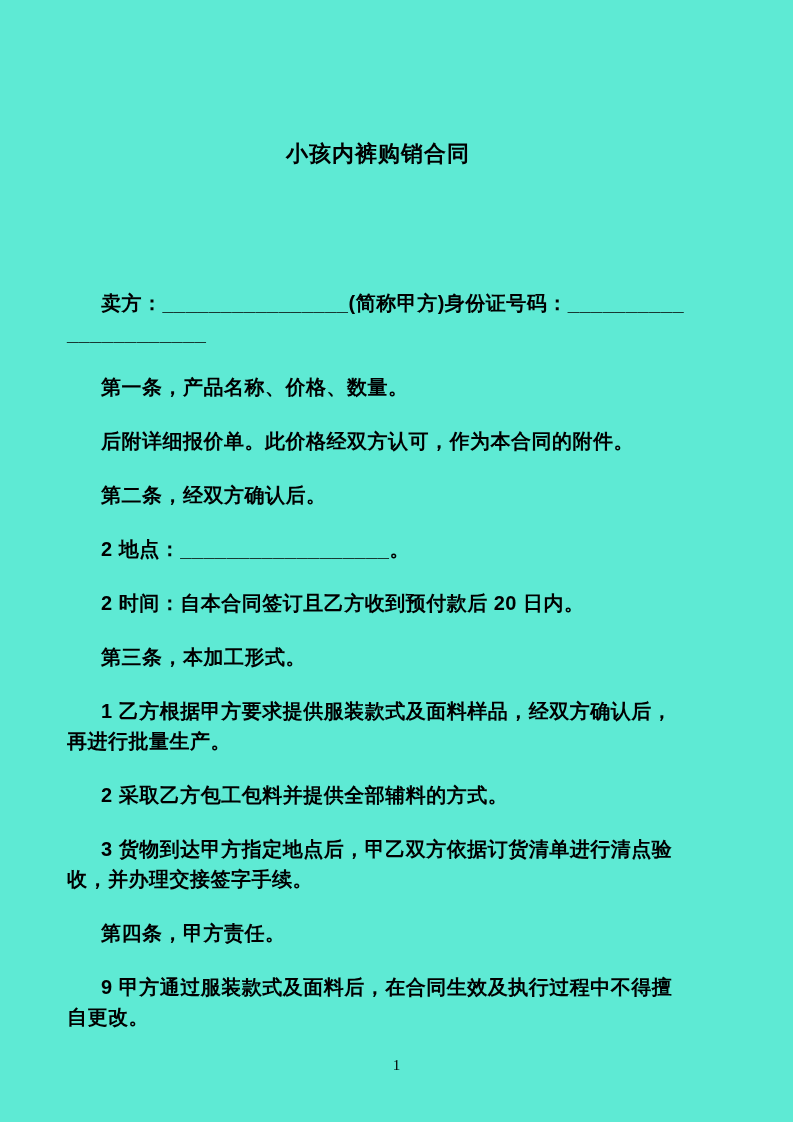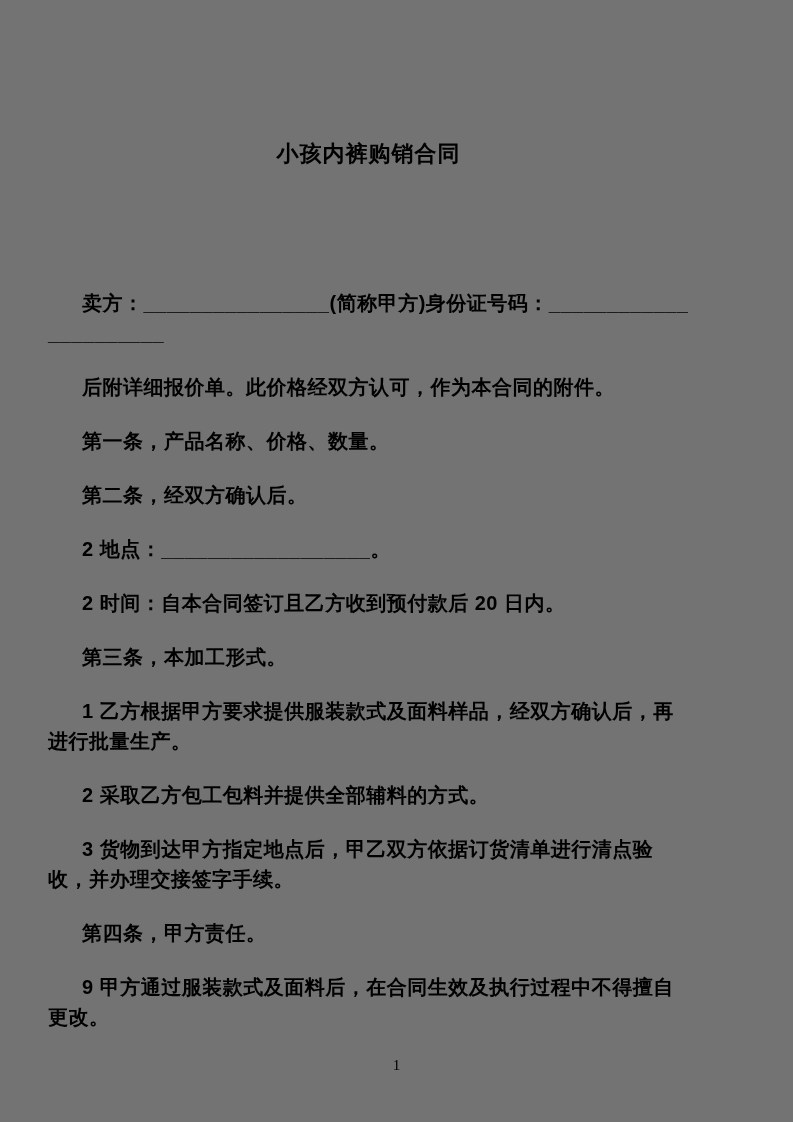--- a/index.html
+++ b/index.html
@@ -7,23 +7,23 @@
   html, body {
     background: #ffffff;
     font-family: "Liberation Sans", sans-serif;
   }
 
   .page {
     position: relative;
     width: 793px;
     height: 1122px;
     margin: 0 auto;
-    background: #737373;
+    background: #5eead4;
     color: #000000;
-    padding: 138px 104px 0 48px;
+    padding: 138px 104px 0 67px;
     overflow: hidden;
   }
 
   .doc-title {
     text-align: center;
     font-size: 22px;
     font-weight: 700;
     line-height: 32px;
     margin-bottom: 118px;
     letter-spacing: 1px;
@@ -52,22 +52,22 @@
   }
 </style>
 </head>
 <body>
 
 <main class="page">
 
   <h1 class="doc-title">小孩内裤购销合同</h1>
 
   <p class="para">卖方：________________(简称甲方)身份证号码：______________________</p>
+  <p class="para">第一条，产品名称、价格、数量。</p>
   <p class="para">后附详细报价单。此价格经双方认可，作为本合同的附件。</p>
-  <p class="para">第一条，产品名称、价格、数量。</p>
   <p class="para">第二条，经双方确认后。</p>
   <p class="para">2 地点：__________________。</p>
   <p class="para">2 时间：自本合同签订且乙方收到预付款后 20 日内。</p>
   <p class="para">第三条，本加工形式。</p>
   <p class="para">1 乙方根据甲方要求提供服装款式及面料样品，经双方确认后，再进行批量生产。</p>
   <p class="para">2 采取乙方包工包料并提供全部辅料的方式。</p>
   <p class="para">3 货物到达甲方指定地点后，甲乙双方依据订货清单进行清点验收，并办理交接签字手续。</p>
   <p class="para">第四条，甲方责任。</p>
   <p class="para">9 甲方通过服装款式及面料后，在合同生效及执行过程中不得擅自更改。</p>
 

